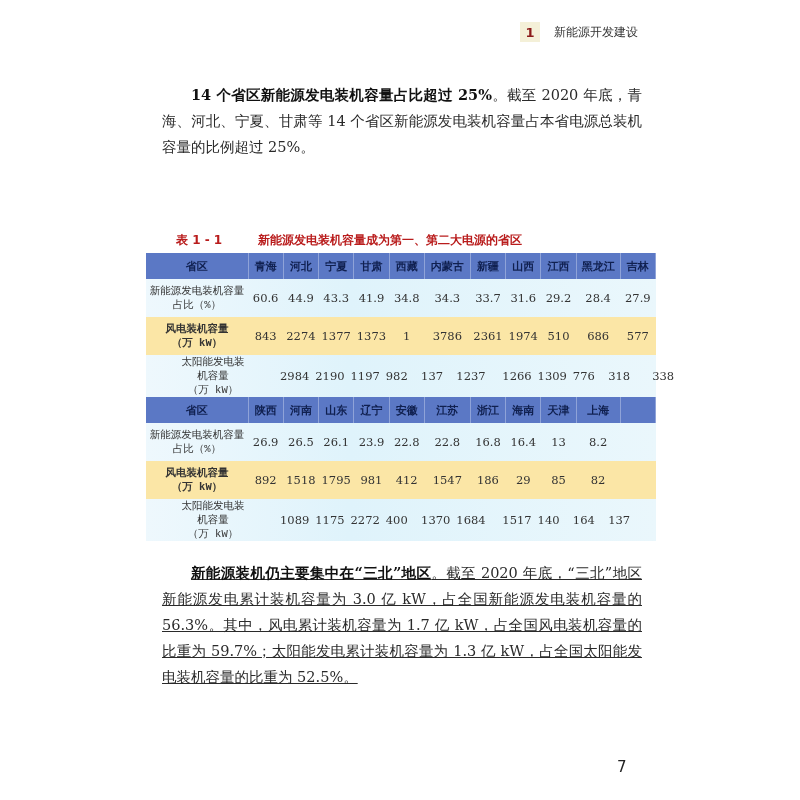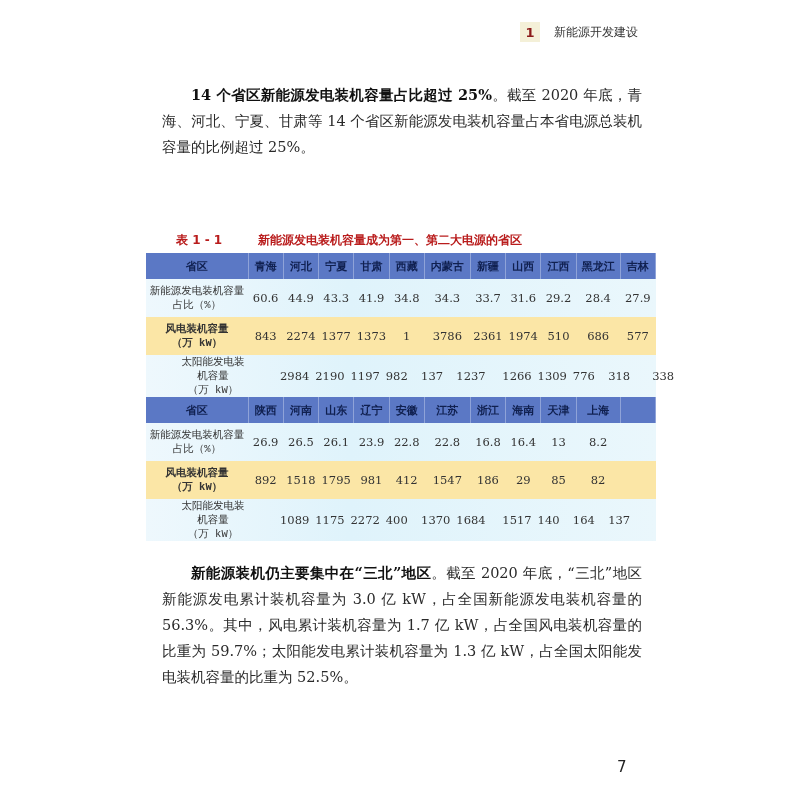--- a/index.html
+++ b/index.html
@@ -38,21 +38,21 @@
   .hdr td {
     background: #5b78c5; color: #102050; font-weight: bold; height: 26px;
     border-right: 1px solid #8fa3d8; font-family: "DejaVu Sans", sans-serif; font-size: 11px;
   }
   .row-ratio td { height: 38px; }
   .row-wind td { height: 38px; background: #fbe6a6; }
   .row-solar td { height: 38px; padding-left: 32px; }
   .label-cell { font-size: 10.5px; line-height: 14px; color: #222; font-family: Liberation Mono, monospace; }
   .wind-label { font-weight: bold; }
 
-  .p3 { top: 544px; }
+  .p3 { top: 544px; text-decoration: underline; }
 
   .page-number { position: absolute; left: 617px; top: 758px; font-family: "DejaVu Sans", sans-serif; font-size: 15px; color: #222; }
 </style>
 </head>
 <body>
 
 <div class="running-header">
   <span class="chapter-num">1</span>
   <span class="chapter-title">新能源开发建设</span>
 </div>

